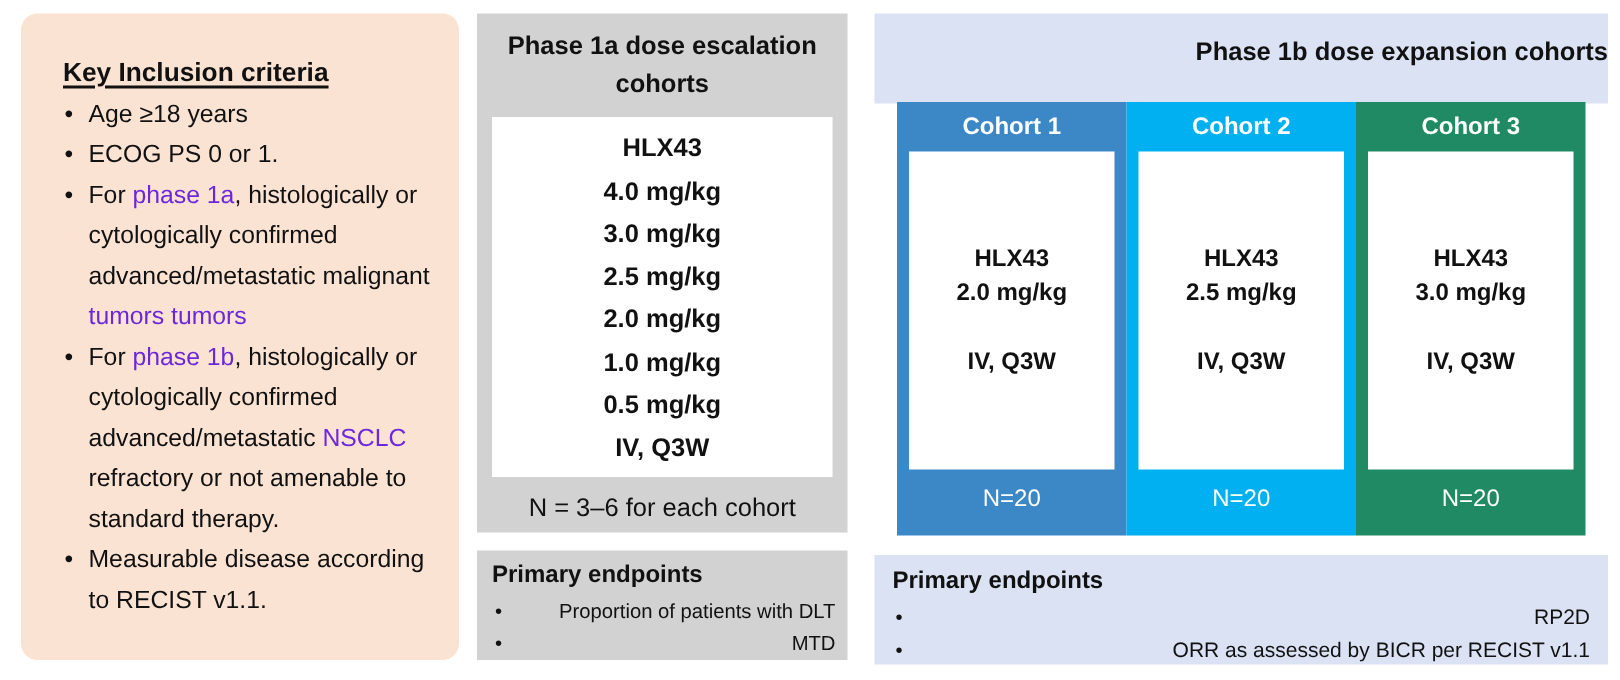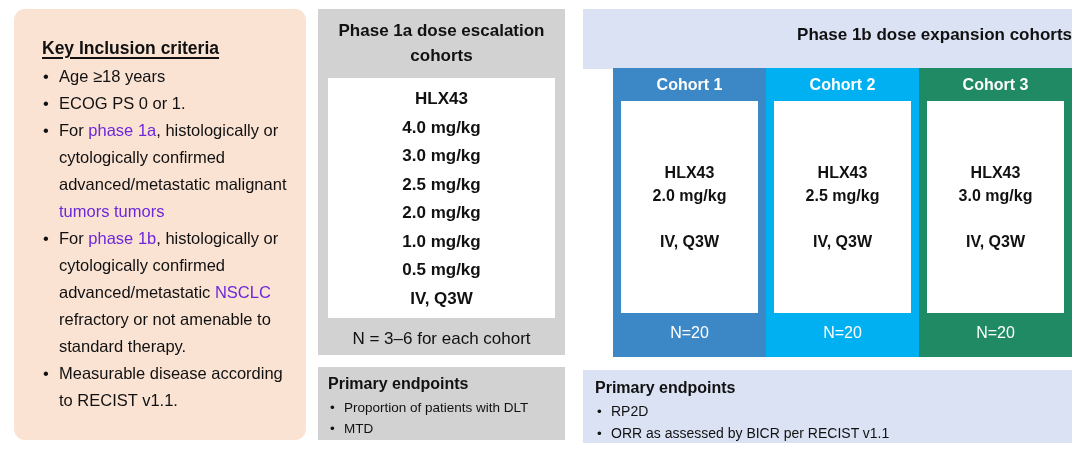--- a/index.html
+++ b/index.html
@@ -69,41 +69,41 @@
   .ep-box-gray {
     position: absolute; left: 318px; top: 367px;
     width: 247px; height: 73px;
     background: #d2d2d2;
     padding: 6px 8px 0 10px;
   }
   .ep-title { font-size: 16px; font-weight: 700; line-height: 22px; }
   .ep-list { list-style: none; margin-top: 2px; }
   .ep-item {
     position: relative; padding-left: 16px;
-    font-size: 13.5px; line-height: 21px;
+    font-size: 13.5px; line-height: 21px; text-align: right;
   }
   .ep-item::before {
     content: "\2022";
     position: absolute; left: 2px; top: 0;
     font-size: 13.5px; line-height: 21px;
   }
 
   
   .p1b-header {
     position: absolute; left: 583px; top: 9px;
     width: 489px; height: 60px;
     background: #dbe2f4;
     text-align: right;
     line-height: 52px;
     font-size: 17px; font-weight: 700;
   }
   .cohort-row {
     position: absolute; left: 583px; top: 68px;
     width: 489px; height: 289px;
-    display: flex; justify-content: flex-end;
+    display: flex; justify-content: center;
   }
   .cohort-box {
     position: relative;
     width: 153px; height: 289px;
   }
   .cohort-label {
     height: 33px; line-height: 33px;
     text-align: center;
     color: #ffffff;
     font-size: 16px; font-weight: 700;

